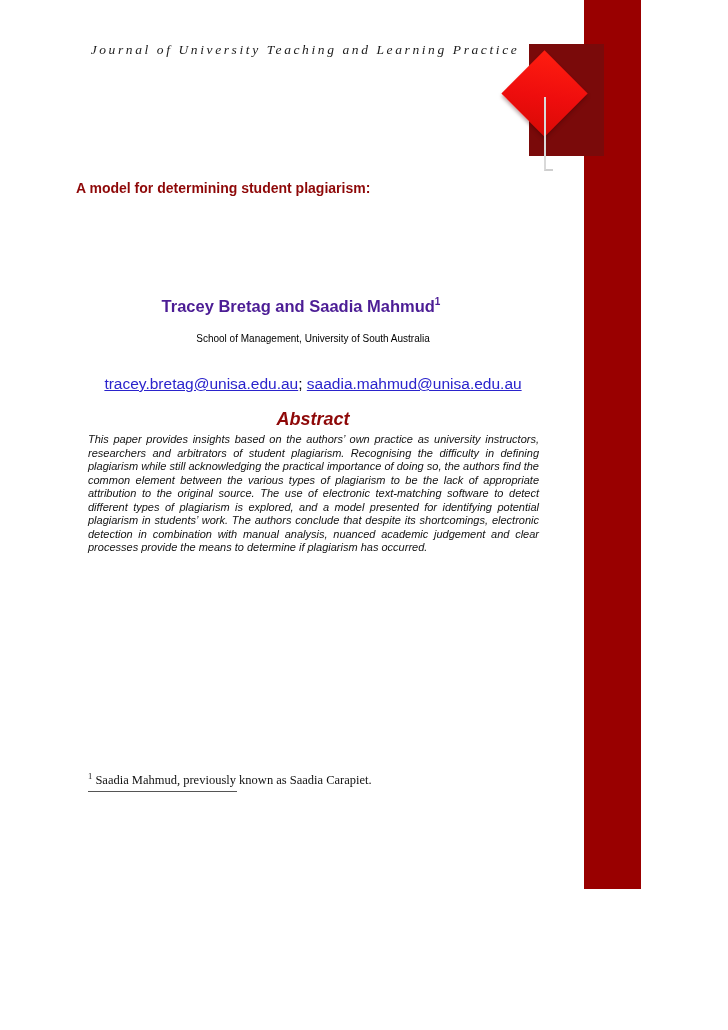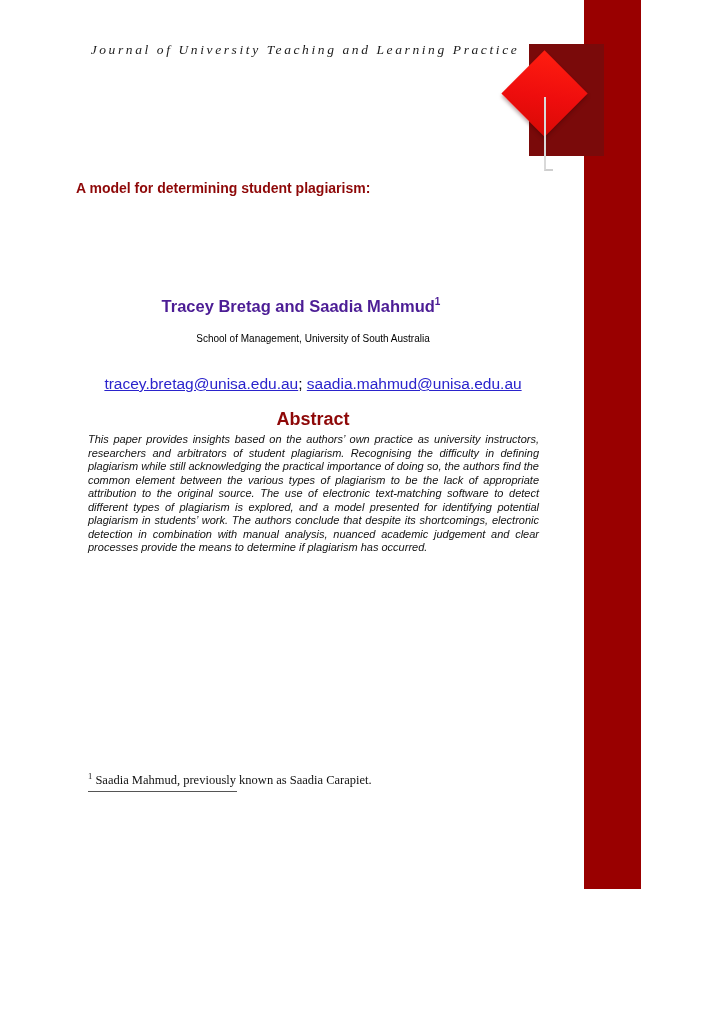--- a/index.html
+++ b/index.html
@@ -109,20 +109,21 @@
 
   
   .abstract-heading {
     position: absolute;
     left: 88px; top: 406px; width: 450px;
     text-align: center;
     color: var(--title-red);
     font-weight: bold;
     font-size: 18px;
     line-height: 26px;
+    font-style: italic;
   }
   .abstract-body {
     position: absolute;
     left: 88px; top: 433px; width: 451px;
     font-style: italic;
     font-size: 11px;
     line-height: 13.5px;
     color: #111;
     text-align: justify;
   }

